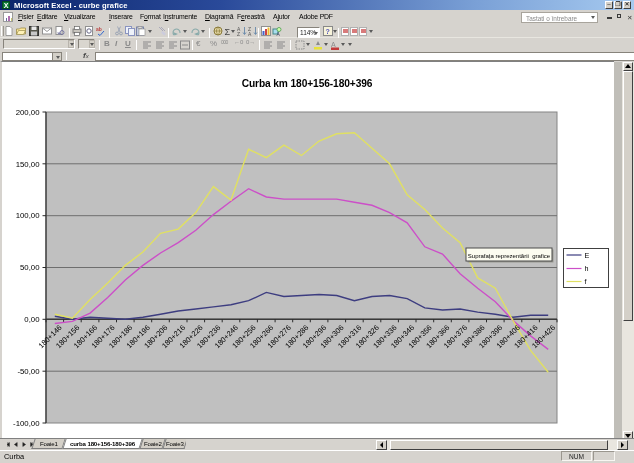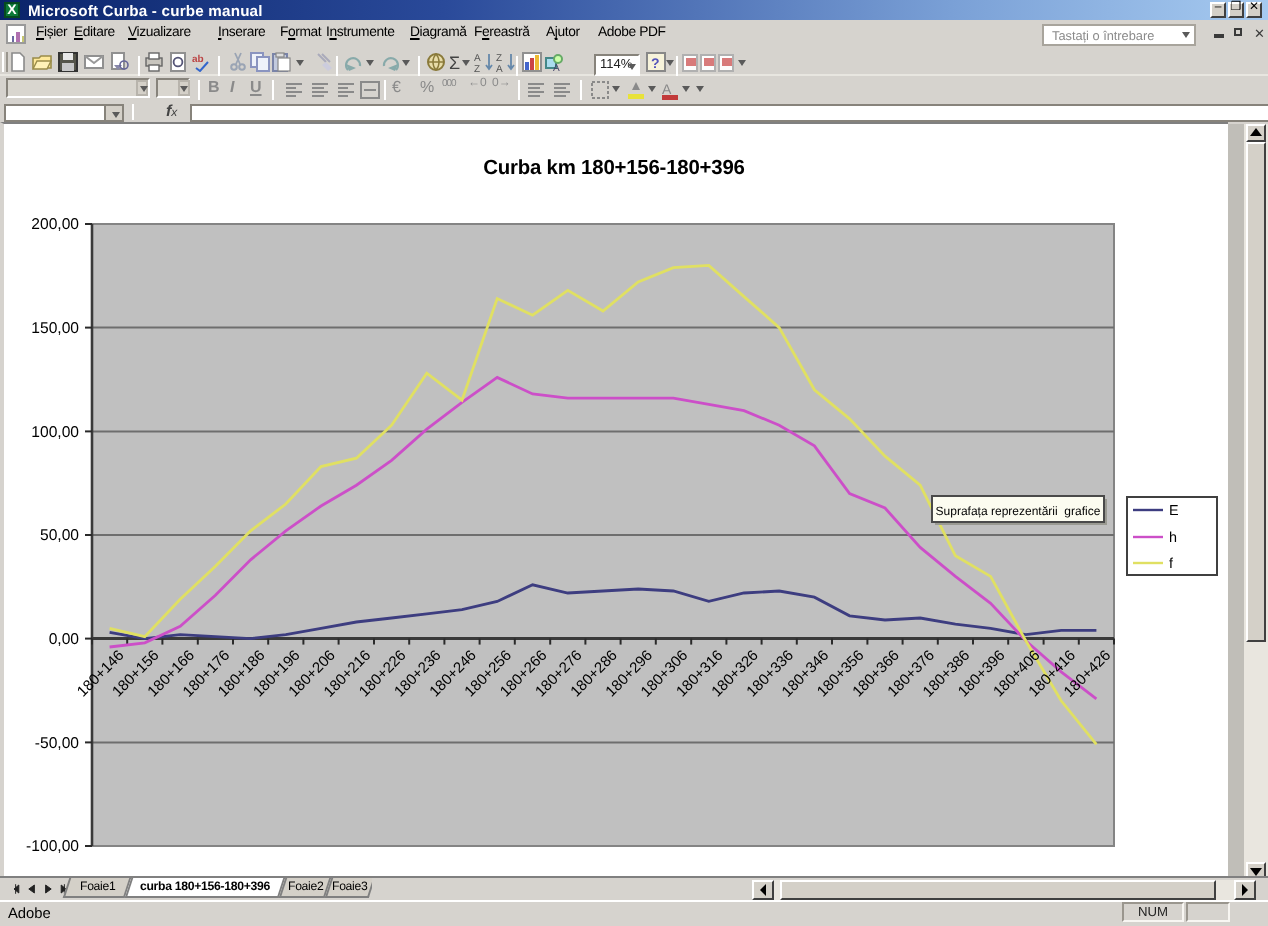--- a/index.html
+++ b/index.html
@@ -24,21 +24,21 @@
 .sbtn svg{display:block;margin:0 auto}
 .tabrow{left:0;top:438px;width:634px;height:12px;background:#d6d3ce;border-top:1px solid #808080}
 .tab{position:absolute;top:439px;height:10px;background:#d4d0c8;border:1px solid #808080;border-top:none;transform:skewX(-18deg);font-size:6.1px;letter-spacing:-0.15px;text-align:center;color:#000;overflow:hidden;white-space:nowrap}
 .tab span{display:inline-block;transform:skewX(18deg)}
 .statusbar{left:0;top:450px;width:634px;height:13px;background:#d6d3ce;border-top:1px solid #fff;font-size:7.4px;color:#000}
 .panel{position:absolute;top:1px;height:10px;border:1px solid;border-color:#9a968e #f8f6f2 #f8f6f2 #9a968e;font-size:6.6px;text-align:center;color:#222}
 
 </style></head><body>
 <div class="abs titlebar"></div>
 <div class="abs" style="left:2px;top:1px;width:8px;height:8px;background:#0c7a38;border:1px solid #064a20;color:#fff;font-size:7px;line-height:8px;text-align:center;font-weight:bold">X</div>
-<div class="abs" style="left:14px;top:1px;font-size:7.6px;font-weight:bold;color:#fff;letter-spacing:0.1px">Microsoft Curba - curbe manual</div>
+<div class="abs" style="left:14px;top:1px;font-size:7.6px;font-weight:bold;color:#fff;letter-spacing:0.1px">Microsoft Excel - curbe grafice</div>
 <div class="tb-btn" style="left:605px">–</div>
 <div class="tb-btn" style="left:614px">❐</div>
 <div class="tb-btn" style="left:623px">✕</div>
 <div class="abs menubar"></div>
 <div class="abs" style="left:3px;top:12px;width:10px;height:10px;background:#fff;border:1px solid #9a9a9a">
     <div class="abs" style="left:1.5px;top:5px;width:1.5px;height:3px;background:#6a6aa0"></div>
     <div class="abs" style="left:4px;top:3px;width:1.5px;height:5px;background:#b070b0"></div>
     <div class="abs" style="left:6.5px;top:4.5px;width:1.5px;height:3.5px;background:#c8c870"></div>
   </div>
 <div class="menu-it" style="left:18px"><span style="text-decoration:underline;text-decoration-thickness:0.5px;text-underline-offset:1px">F</span>ișier</div>
@@ -459,14 +459,14 @@
   </div>
 <div class="abs" style="left:387px;top:440px;width:230px;height:10px;background:#e9e6df"></div>
 <div class="abs" style="left:390px;top:440px;width:218px;height:10px;background:#d4d0c8;border:1px solid;border-color:#fff #404040 #404040 #fff"></div>
 <div class="sbtn" style="left:617px;top:440px;width:11px;height:10px;position:absolute">
     <svg width="9" height="8" viewBox="0 0 9 8">
       <path d="M3 1l3 3-3 3z" fill="#000"></path>
     </svg>
   </div>
 <div class="abs" style="left:628px;top:440px;width:6px;height:10px;background:#d6d3ce"></div>
 <div class="abs statusbar"></div>
-<div class="abs" style="left:4px;top:452px;font-size:7.4px">Adobe</div>
+<div class="abs" style="left:4px;top:452px;font-size:7.4px">Curba</div>
 <div class="panel" style="left:561px;top:451px;width:31px;line-height:9px">NUM</div>
 <div class="panel" style="left:593px;top:451px;width:22px"></div>
 </body></html>

